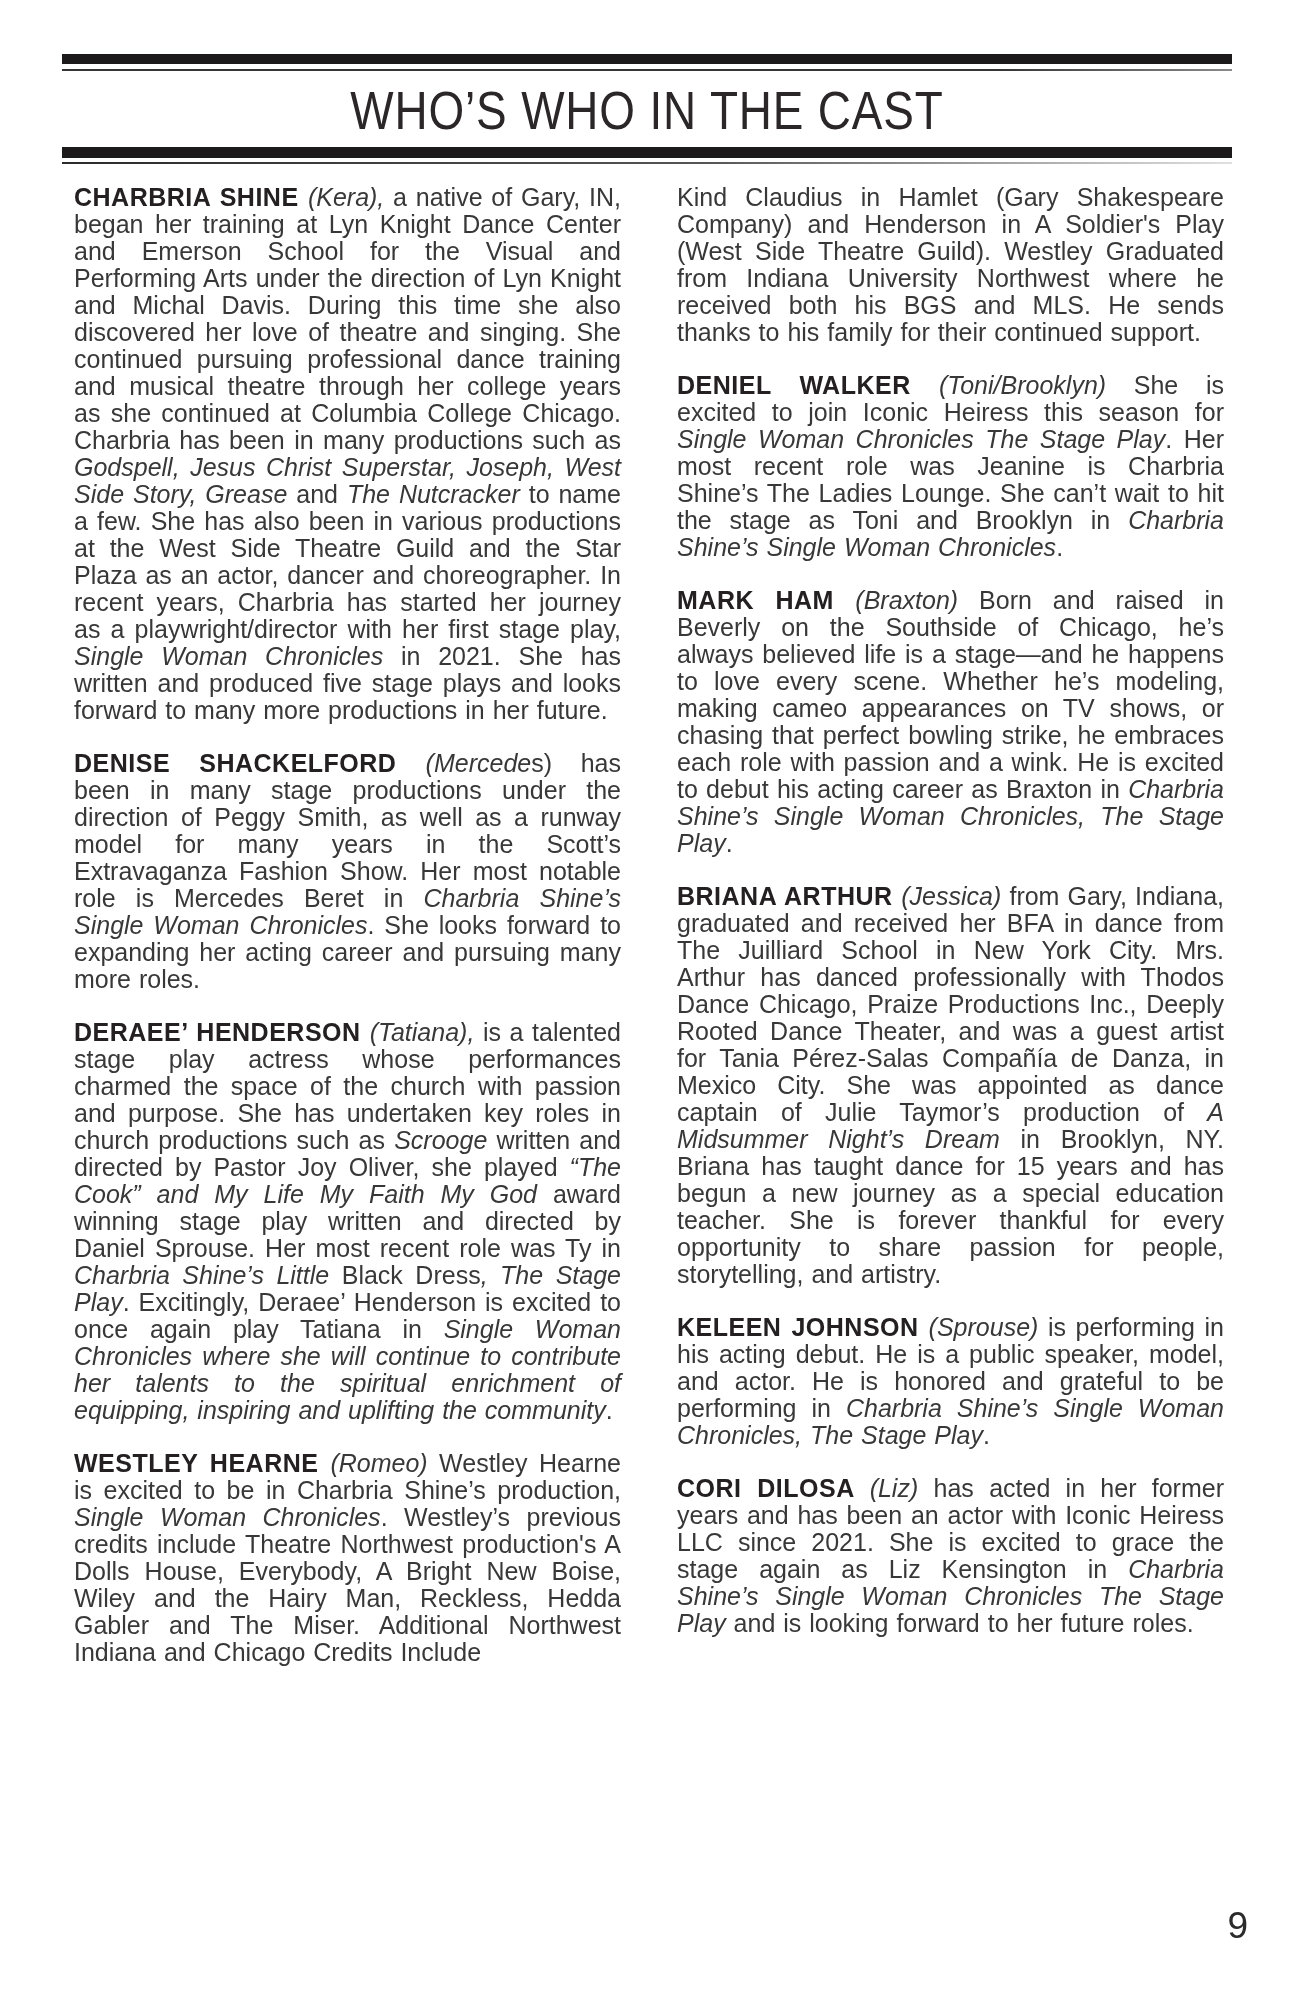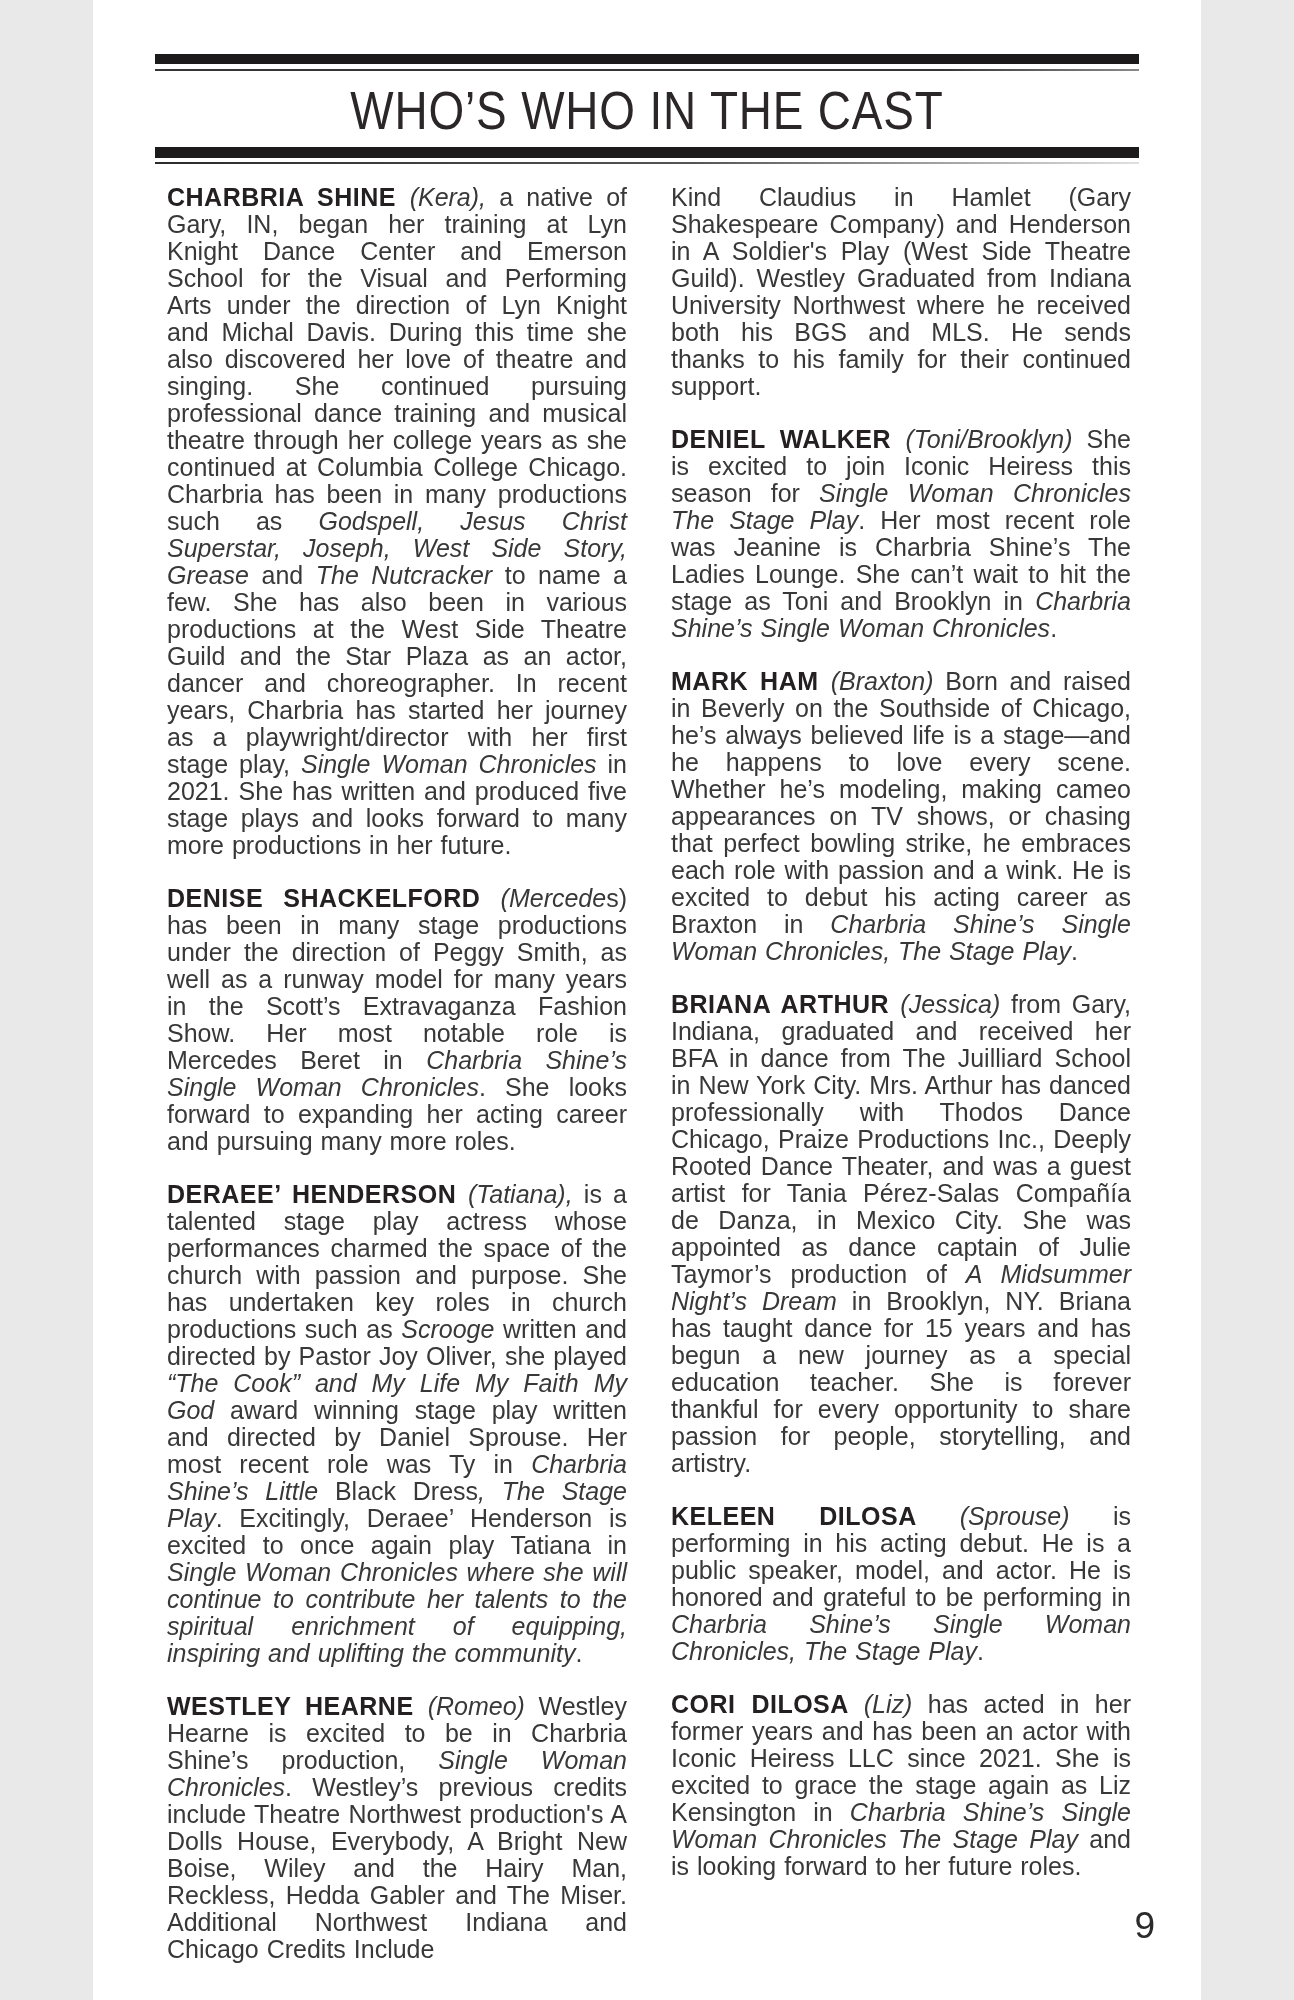--- a/index.html
+++ b/index.html
@@ -1,18 +1,18 @@
 <!DOCTYPE html>
 <html><head>
 <meta charset="utf-8">
 <style>
   html,body{margin:0;padding:0;background:#e9e9e9;}
   .page{
     position:relative;
-    width:1108px;height:2000px;
+    width:1294px;height:2000px;
     margin:0 auto;
     background:#ffffff;
     font-family:"Liberation Sans", sans-serif;
     color:#383838;
     overflow:hidden;
     box-sizing:border-box;
   }
   header{margin:54px 62px 0 62px;}
   .bar-thick{height:10px;background:#1d1a1b;}
   .rule-top{height:2px;margin-top:5px;background:linear-gradient(to right,#353535 0%,#353535 80%,#8a8a8a 100%);}
@@ -26,21 +26,21 @@
     line-height:1.0;
     color:#2b2627;
     transform:scaleX(0.85);
     transform-origin:center;
     white-space:nowrap;
   }
   .bar-thick2{height:11px;background:#1d1a1b;}
   .rule-bottom{height:2px;margin-top:4px;background:linear-gradient(to right,#2b2b2b 0%,#555555 55%,#e0e0e0 100%);}
   main.columns{
     display:flex;
-    gap:44px;
+    gap:56px;
     margin:20px 70px 0 74px;
   }
   .col{flex:1 1 0;min-width:0;}
   p.bio{
     margin:0 0 26px 0;
     font-size:25px;
     line-height:27px;
     text-align:justify;
     word-spacing:1px;
   }
@@ -76,20 +76,20 @@
         <p class="bio"><span class="seg-b">CHARBRIA SHINE </span><span class="seg-i">(Kera),</span><span class="seg-r"> a native of Gary, IN, began her training at Lyn Knight Dance Center and Emerson School for the Visual and Performing Arts under the direction of Lyn Knight and Michal Davis. During this time she also discovered her love of theatre and singing. She continued pursuing professional dance training and musical theatre through her college years as she continued at Columbia College Chicago. Charbria has been in many productions such as </span><span class="seg-i">Godspell, Jesus Christ Superstar, Joseph, West Side Story, Grease</span><span class="seg-r"> and </span><span class="seg-i">The Nutcracker</span><span class="seg-r"> to name a few. She has also been in various productions at the West Side Theatre Guild and the Star Plaza as an actor, dancer and choreographer. In recent years, Charbria has started her journey as a playwright/director with her first stage play, </span><span class="seg-i">Single Woman Chronicles</span><span class="seg-r"> in 2021. She has written and produced five stage plays and  looks  forward to many more productions in her future.</span></p>
         <p class="bio"><span class="seg-b">DENISE SHACKELFORD </span><span class="seg-i">(Mercede</span><span class="seg-r">s) has been in many stage productions under the direction of Peggy Smith, as well as a runway model for many years in the Scott’s Extravaganza Fashion Show. Her most notable role is Mercedes Beret in </span><span class="seg-i">Charbria Shine’s Single Woman Chronicles</span><span class="seg-r">. She looks forward to expanding her acting career and pursuing many more roles.</span></p>
         <p class="bio"><span class="seg-bi">DERAEE’ HENDERSON </span><span class="seg-i">(Tatiana),</span><span class="seg-r"> is a talented stage play actress whose performances charmed the space of the church with passion and purpose. She has undertaken key roles in church productions such as </span><span class="seg-i">Scrooge</span><span class="seg-r"> written and directed by Pastor Joy Oliver, she played </span><span class="seg-i">“The Cook” and My Life My Faith My God</span><span class="seg-r"> award winning stage play written and directed by Daniel Sprouse. Her most recent role was Ty in </span><span class="seg-i">Charbria Shine’s Little</span><span class="seg-r"> Black Dress</span><span class="seg-i">, The Stage Play</span><span class="seg-r">. Excitingly, Deraee’ Henderson is excited to once again  play Tatiana in </span><span class="seg-i">Single Woman Chronicles where she will continue to contribute her talents to the spiritual enrichment of equipping, inspiring and uplifting the community</span><span class="seg-r">.</span></p>
         <p class="bio"><span class="seg-b">WESTLEY HEARNE </span><span class="seg-i">(Romeo)</span><span class="seg-r"> Westley Hearne is excited to be in Charbria Shine’s production, </span><span class="seg-i">Single Woman Chronicles</span><span class="seg-r">. Westley’s previous credits include Theatre Northwest production's A Dolls House, Everybody, A Bright New Boise, Wiley and the Hairy Man, Reckless, Hedda Gabler and The Miser. Additional Northwest Indiana and Chicago Credits Include</span></p>
       </section>
     <section class="col">
         <p class="bio"><span class="seg-r">Kind Claudius in Hamlet (Gary Shakespeare Company) and Henderson in A Soldier's Play (West Side Theatre Guild). Westley Graduated from Indiana University Northwest where he received both his BGS and MLS. He sends thanks to his family for their continued support.</span></p>
         <p class="bio"><span class="seg-b">DENIEL WALKER </span><span class="seg-i">(Toni/Brooklyn)</span><span class="seg-r"> She is excited to join Iconic Heiress this season for </span><span class="seg-i">Single Woman Chronicles The Stage Play</span><span class="seg-r">. Her most recent role was Jeanine is Charbria Shine’s The Ladies Lounge. She can’t wait to hit the stage as Toni and Brooklyn in </span><span class="seg-i">Charbria Shine’s Single Woman Chronicles</span><span class="seg-r">.</span></p>
         <p class="bio"><span class="seg-b">MARK HAM </span><span class="seg-i">(Braxton)</span><span class="seg-r"> Born and raised in Beverly on the Southside of Chicago, he’s always believed life is a stage—and he happens to love every scene. Whether he’s modeling, making cameo appearances on TV shows, or chasing that perfect bowling strike, he embraces each role with passion and a wink. He is excited to debut his acting career as Braxton in </span><span class="seg-i">Charbria Shine’s Single Woman Chronicles, The Stage Play</span><span class="seg-r">.</span></p>
         <p class="bio"><span class="seg-b">BRIANA ARTHUR </span><span class="seg-i">(Jessica)</span><span class="seg-r"> from Gary, Indiana, graduated and received her BFA in dance from The Juilliard School in New York City. Mrs. Arthur has danced professionally with Thodos Dance Chicago, Praize Productions Inc., Deeply Rooted Dance Theater, and was a guest artist for Tania Pérez-Salas Compañía de Danza, in Mexico City. She was appointed as dance captain of Julie Taymor’s production of </span><span class="seg-i">A Midsummer Night’s Dream</span><span class="seg-r"> in Brooklyn, NY. Briana has taught dance for 15 years and has begun a new journey as a special education teacher. She is forever thankful for every opportunity to share passion for people, storytelling, and artistry.</span></p>
-        <p class="bio"><span class="seg-b">KELEEN DILOSA </span><span class="seg-i">(Sprouse)</span><span class="seg-r"> is performing in his acting debut. He is a public speaker, model, and actor. He is honored and grateful to be performing in </span><span class="seg-i">Charbria Shine’s Single Woman Chronicles, The Stage Play</span><span class="seg-r">.</span></p>
+        <p class="bio"><span class="seg-b">KELEEN JOHNSON </span><span class="seg-i">(Sprouse)</span><span class="seg-r"> is performing in his acting debut. He is a public speaker, model, and actor. He is honored and grateful to be performing in </span><span class="seg-i">Charbria Shine’s Single Woman Chronicles, The Stage Play</span><span class="seg-r">.</span></p>
         <p class="bio"><span class="seg-b">CORI DILOSA </span><span class="seg-i">(Liz)</span><span class="seg-r"> has acted in her former years and has been an actor with Iconic Heiress LLC since 2021. She is excited to grace the stage again as Liz Kensington in </span><span class="seg-i">Charbria Shine’s Single Woman Chronicles The Stage Play</span><span class="seg-r"> and is looking forward to her future roles.</span></p>
       </section>
   </main>
 
   <span class="page-number">9</span>
 
 </div>
 
 </body></html>

